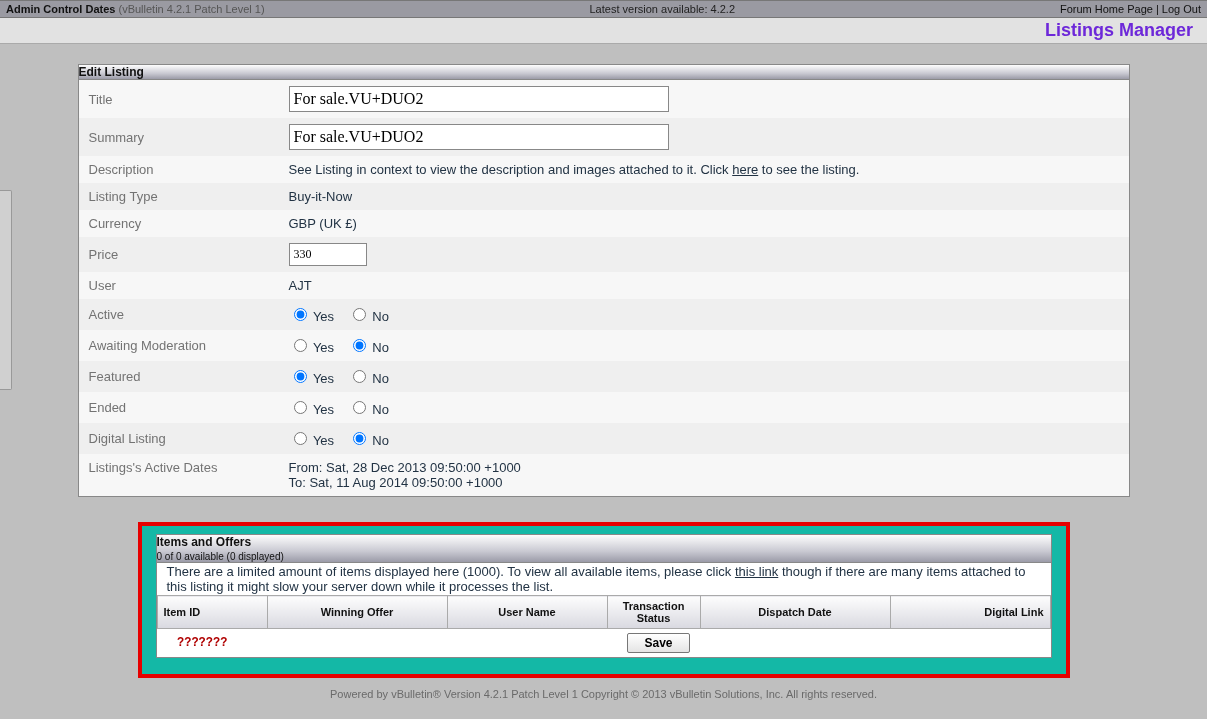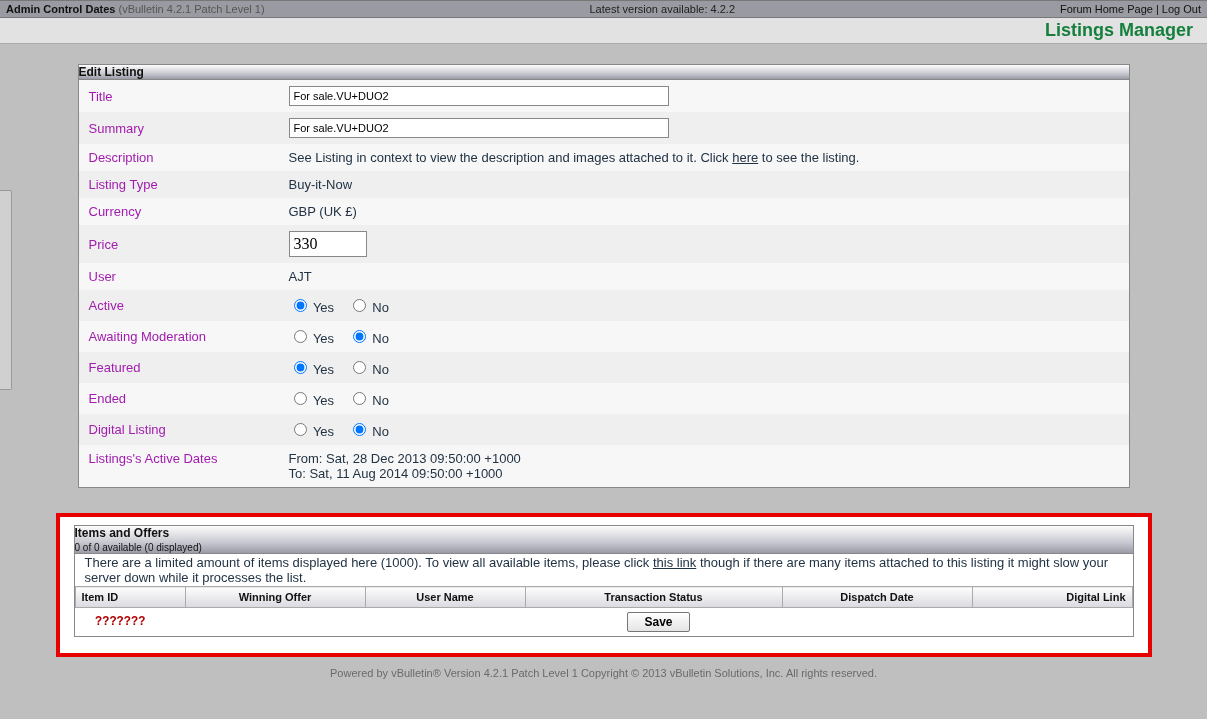--- a/index.html
+++ b/index.html
@@ -22,21 +22,21 @@
   }
   .topbar .left span.version { color: #555; font-weight: normal; }
   .topbar .center { color: #222; }
   .topbar a { color: #111; text-decoration: none; cursor: pointer; }
   .sectiontitle {
     background: #e2e2e2;
     border-bottom: 1px solid #aaa;
     text-align: right;
     font-weight: bold;
     font-size: 18px;
-    color: #15803d;
+    color: #6d28d9;
     padding: 2px 14px;
   }
   .workspace {
     padding: 20px 0 10px 0;
   }
   .stub {
     position: absolute;
     left: 0;
     top: 190px;
     width: 12px;
@@ -67,33 +67,33 @@
     padding-top: 2px;
   }
   table.form { width: 100%; border-collapse: collapse; }
   table.form td {
     padding: 6px 10px;
     color: #234;
     font-size: 13px;
   }
   table.form tr:nth-child(odd) td { background: #f7f7f7; }
   table.form tr:nth-child(even) td { background: #efefef; }
-  table.form td.label { width: 200px; color: #a21caf; }
-  input[type=text].wide { width: 380px; padding: 3px 4px; border: 1px solid #888; font-family: Liberation Sans, sans-serif; font-size: 11px; }
-  input[type=text].small { width: 78px; padding: 3px 4px; border: 1px solid #888; font-family: Verdana; font-size: 16px; }
+  table.form td.label { width: 200px; color: #737373; }
+  input[type=text].wide { width: 380px; padding: 3px 4px; border: 1px solid #888; font-family: Liberation Serif, serif; font-size: 16px; }
+  input[type=text].small { width: 78px; padding: 3px 4px; border: 1px solid #888; font-family: Verdana; font-size: 12px; }
   .radiolabel { margin-right: 10px; font-size: 13px; color:#234; }
   a.inline { color: #234; text-decoration: underline; cursor: pointer; }
   .info-text { color:#234; font-size:13px; }
 
   .redbox {
-    width: 1096px;
+    width: 932px;
     margin: 25px auto 4px auto;
     border: 4px solid #e60000;
     padding: 8px 14px 12px 14px;
-    background: #ffffff;
+    background: #14b8a6;
   }
   .redbox .panel { width: 100%; margin: 0 0 4px 0; }
   .items-note { padding: 1px 10px; font-size: 13px; color:#234; }
   table.grid { width: 100%; border-collapse: collapse; padding-left: 32px; }
   table.grid th {
     background: linear-gradient(#fdfdfd, #d9d9e0);
     border: 1px solid #aaa;
     font-size: 11px;
     font-weight: bold;
     padding: 4px 6px;

